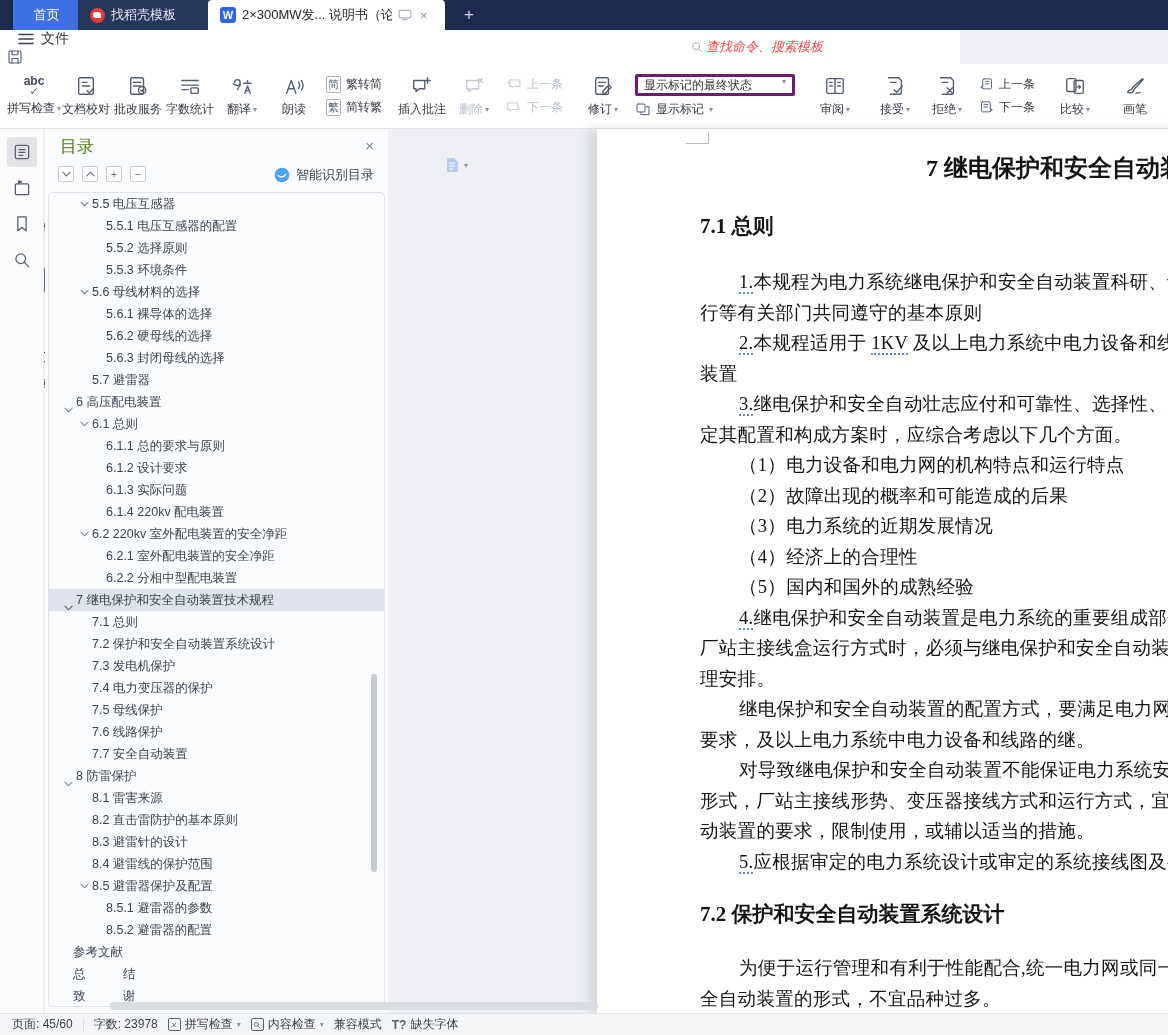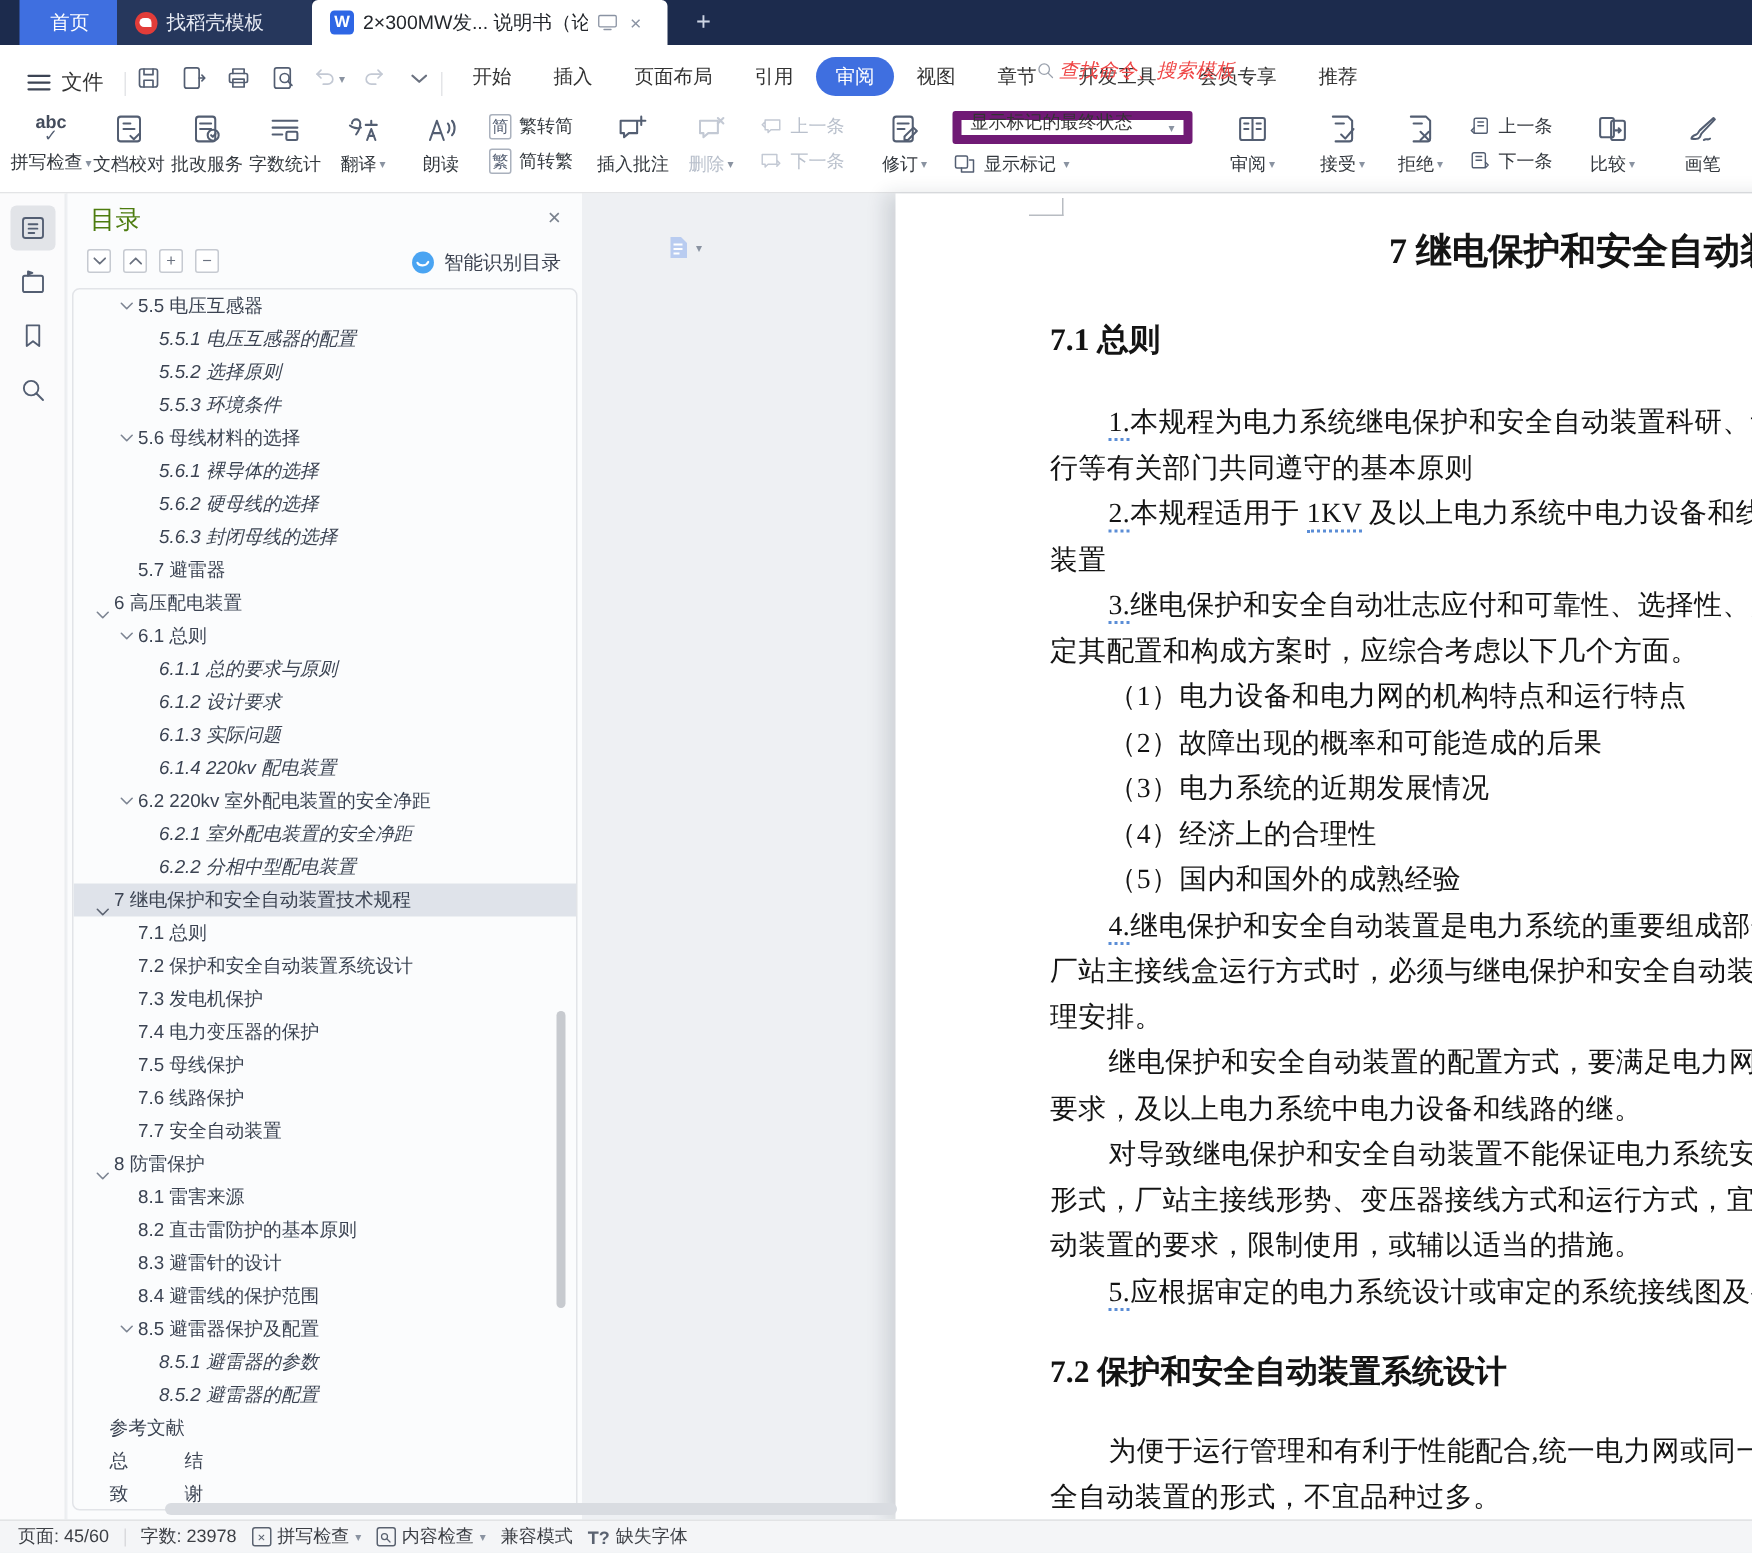--- a/index.html
+++ b/index.html
@@ -21,22 +21,22 @@
   .wicon { width:16px; height:16px; background:#2e66e5; border-radius:3px; color:#fff; font-weight:bold;
            font-size:11px; display:flex; align-items:center; justify-content:center; }
   .docer-ic { width:15px; height:15px; border-radius:50%; background:#e23c39; position:relative; }
   .docer-ic::after { content:""; position:absolute; left:3px; top:4px; width:8px; height:6px;
                      border-radius:8px 8px 0 8px; background:#fff; }
   .tabx { color:#8a93a3; font-size:13px; margin-left:2px; }
   #tab-plus { position:absolute; left:457px; top:4px; width:24px; height:22px; color:#cdd5e4;
               font-size:17px; display:flex; align-items:center; justify-content:center; }
 
   
-  #menubar { position:absolute; left:0; top:30px; width:1168px; height:34px; background:#fff;
-             display:flex; align-items:flex-end; font-size:13px; color:#333; }
+  #menubar { position:absolute; left:0; top:30px; width:960px; height:34px; background:#fff;
+             display:flex; align-items:flex-start; font-size:13px; color:#333;flex-direction:column; }
   #file-btn { display:flex; align-items:center; gap:7px; padding:0 14px 0 18px; font-size:14px; }
   .vline { width:1px; height:16px; background:#e4e5e8; }
   .qbtn { width:26px; height:24px; display:flex; align-items:center; justify-content:center; margin:0 2px; }
   .menu-item { padding:4px 13px; margin:0 1px; border-radius:14px; white-space:nowrap; }
   .menu-item.active { background:#3f6fe0; color:#fff; }
   #menu-search { position:absolute; left:690px; top:8px; display:flex; align-items:center; gap:2px;
                  color:#ef4444; font-size:13px;font-style:italic; }
   .caret { color:#8a93a1; font-size:8px; }
 
   
@@ -47,22 +47,22 @@
   .rbtn.dis { color:#b9c0cc; }
   .rlabel { display:flex; align-items:center; gap:2px; }
   .vsep { width:1px; background:#e9eaec; margin:8px 4px; }
   .stackcol { display:flex; flex-direction:column; justify-content:center; gap:6px; padding:0 6px; }
   .srow { display:flex; align-items:center; gap:5px; font-size:12px; color:#34393f; white-space:nowrap; }
   .srow.dis { color:#b9c0cc; }
   .cnchar { font-size:11px; color:#535e72; border:1px solid #aab1bd; border-radius:2px; padding:0 1px; }
   .icabc { font-size:12px; font-weight:bold; color:#444c5c; line-height:10px; text-align:center; }
   .icabc .chk { display:block; color:#535e72; font-size:11px; }
   .markupcol { display:flex; flex-direction:column; justify-content:center; gap:5px; padding:0 6px; }
-  .selbox { width:160px; height:22px; border:6px solid #701a75; border-radius:2px; font-size:12px;
-            color:#333; display:flex; align-items:flex-end; padding:0 6px; justify-content:space-between; }
+  .selbox { width:160px; height:22px; border:3px solid #701a75; border-radius:2px; font-size:12px;
+            color:#333; display:flex; align-items:flex-start; padding:0 6px; justify-content:space-between; }
   .showmark { display:flex; align-items:center; gap:5px; font-size:12px; color:#34393f; }
 
   
   #main { position:absolute; left:0; top:129px; width:1168px; height:884px; }
   #rail { position:absolute; left:0; top:0; width:44px; height:100%; background:#fbfbfc;
           border-right:1px solid #eceef0; }
   .rail-it { width:30px; height:30px; margin:5px auto 6px; display:flex; align-items:center;
              justify-content:center; border-radius:4px; }
   .rail-it.active { background:#e2e4e8; }
   #rail .rail-it:first-child { margin-top:8px; }
@@ -74,21 +74,21 @@
   .tcb { width:16px; height:16px; border:1px solid #c6cad1; border-radius:2px; background:#fff;
          display:flex; align-items:center; justify-content:center; color:#6b7280; font-size:11px; }
   #smart { position:absolute; right:14px; top:37px; display:flex; align-items:center; gap:6px;
            font-size:13px; color:#3c4250; }
   #toclist { position:absolute; left:3px; top:63px; width:337px; height:815px;
              border:1px solid #e2e4e8; border-radius:5px; overflow:hidden; }
   .trow { height:22px; line-height:22px; font-size:12.5px; color:#3b4352; white-space:nowrap;
           display:flex; align-items:center; }
   .trow.sel { background:#dfe3ea; }
   .cvw { width:16px; display:flex; justify-content:center; flex:none; }
-  .l1 { padding-left:11px;align-items:flex-end; } .l2 { padding-left:27px; } .l3 { padding-left:57px;font-style:italic; }
+  .l1 { padding-left:11px;align-items:flex-end; } .l2 { padding-left:27px; } .l3 { padding-left:57px; }
   .l1t { padding-left:24px; } .l2t { padding-left:43px; }
   #toc-scroll { position:absolute; left:326px; top:545px; width:6px; height:198px;
                 background:#c7cacf; border-radius:3px; }
 
   
   #docarea { position:absolute; left:389px; top:0; width:779px; height:100%; background:#eef0f3; }
   #page { position:absolute; left:208px; top:0; width:1036px; height:100%; background:#fff;
           box-shadow:-7px 0 12px rgba(30,40,60,.14);
           font-family:"Liberation Serif","DejaVu Serif",serif; color:#141414; }
   #corner-mark { position:absolute; left:89px; top:3px; width:23px; height:12px;

